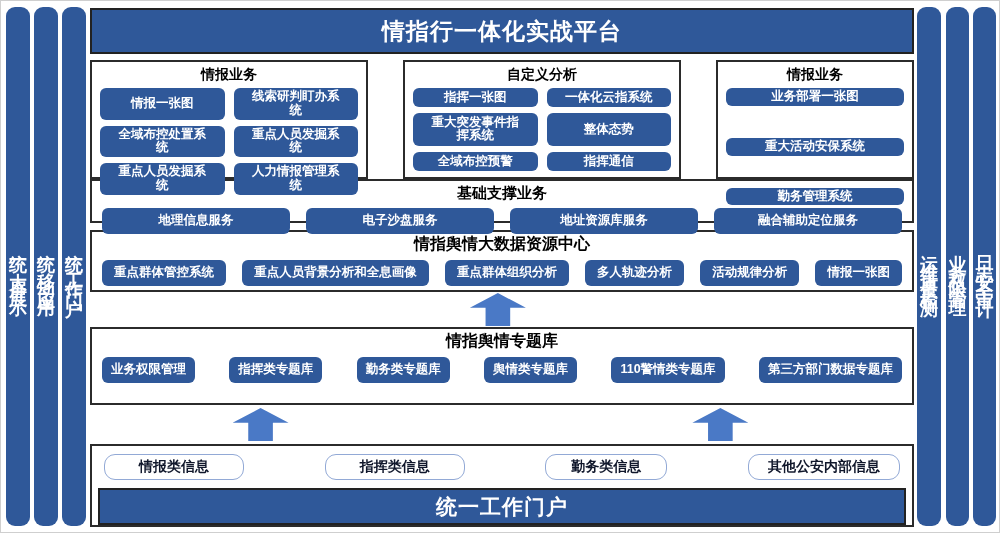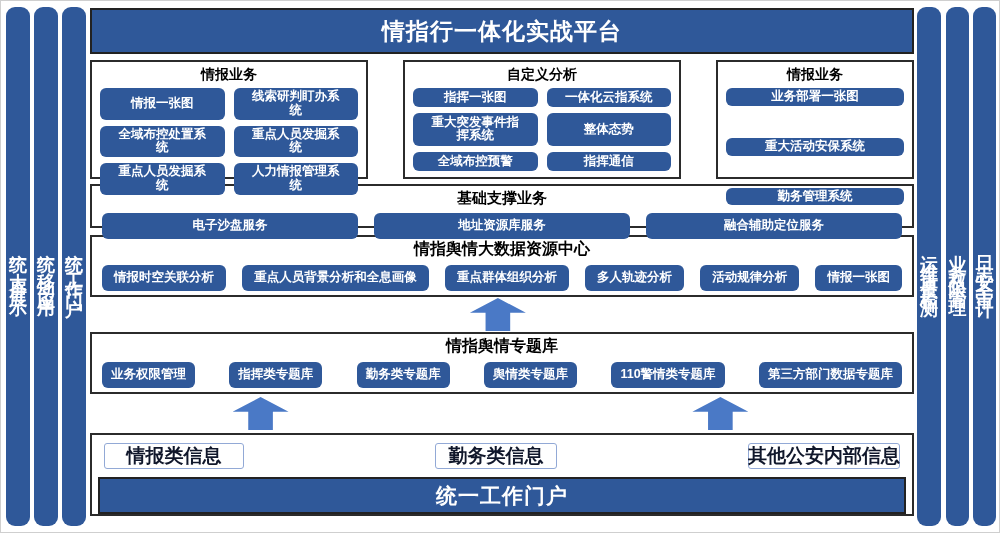--- a/index.html
+++ b/index.html
@@ -44,54 +44,54 @@
   }
   .biz-grid{flex:1;display:grid;grid-template-columns:1fr 1fr;gap:6px 9px;}
   .biz-grid.single{grid-template-columns:1fr;gap:32px;}
   .pill{
     background:var(--blue);color:#fff;font-weight:bold;font-size:12.5px;
     border-radius:6px;display:flex;align-items:center;justify-content:center;
     text-align:center;line-height:1.1;padding:2px 14px;
   }
 
   .section{border:2px solid var(--border);background:#fff;padding:2px 10px 7px;}
-  .sec-support{margin-top:5px;height:44px;}
+  .sec-support{height:44px;}
   .sec-support .box-title{font-size:15px;margin:1px 0 5px;}
   .support-row{display:flex;gap:16px;}
   .support-row .pill{flex:1;height:26px;}
 
   .sec-resource{margin-top:7px;height:62px;}
   .sec-resource .box-title{font-size:16px;margin:0 0 5px;}
   .wide-row{display:flex;justify-content:space-between;}
   .wide-row .pill{height:26px;padding:0 12px;white-space:nowrap;}
 
-  .sec-topic{height:62px;}
+  .sec-topic{height:78px;}
   .sec-topic .box-title{font-size:16px;margin:0 0 5px;}
   .sec-topic .pill{padding:0 9px;}
 
   .arrow-zone{position:relative;height:35px;}
   .arrow-zone2{position:relative;height:37px;}
   .block-arrow{
     position:absolute;bottom:1px;width:56px;height:33px;background:var(--arrow);
     clip-path:polygon(50% 0,100% 45%,72% 45%,72% 100%,28% 100%,28% 45%,0 45%);
     transform:translateX(-50%);
   }
   #arrow-mid{left:49.5%;}
   #arrow-bl{left:20.7%;}
   #arrow-br{left:76.5%;}
 
   .bottom-box{
     margin-top:2px;border:2px solid var(--border);height:83px;background:#fff;
     padding-top:8px;
   }
   .sources{display:flex;justify-content:space-between;padding:0 12px;}
   .src-pill{
-    height:26px;background:#fff;border:1.5px solid #92a9d6;border-radius:3px;
+    height:26px;background:#fff;border:1.5px solid #92a9d6;border-radius:11px;
     display:flex;align-items:center;justify-content:center;
-    font-weight:bold;font-size:19px;color:#10172b;white-space:nowrap;
+    font-weight:bold;font-size:14px;color:#10172b;white-space:nowrap;
   }
   .src-0{width:140px}.src-1{width:140px}.src-2{width:122px}.src-3{width:152px}
   .footer-banner{
     margin:8px 6px 0;height:37px;background:var(--blue);border:2px solid #222;
     display:flex;align-items:center;justify-content:center;
     color:#fff;font-weight:bold;font-size:21px;letter-spacing:1px;
   }
 </style>
 </head>
 <body>
@@ -156,30 +156,31 @@
           <div class="pill">业务部署一张图</div>
           <div class="pill">重大活动安保系统</div>
           <div class="pill">勤务管理系统</div>
         </div>
       </div>
     </div>
 
     <div class="section sec-support">
       <div class="box-title">基础支撑业务</div>
       <div class="support-row">
+        <div class="pill">地理信息服务</div>
         <div class="pill">电子沙盘服务</div>
         <div class="pill">地址资源库服务</div>
         <div class="pill">融合辅助定位服务</div>
       </div>
     </div>
 
     <div class="section sec-resource">
       <div class="box-title">情指舆情大数据资源中心</div>
       <div class="wide-row">
-        <div class="pill">情报时空关联分析</div>
+        <div class="pill">重点群体管控系统</div>
         <div class="pill">重点人员背景分析和全息画像</div>
         <div class="pill">重点群体组织分析</div>
         <div class="pill">多人轨迹分析</div>
         <div class="pill">活动规律分析</div>
         <div class="pill">情报一张图</div>
       </div>
     </div>
 
     <div class="arrow-zone">
       <div class="block-arrow" id="arrow-mid"></div>
@@ -198,20 +199,21 @@
     </div>
 
     <div class="arrow-zone2">
       <div class="block-arrow" id="arrow-bl"></div>
       <div class="block-arrow" id="arrow-br"></div>
     </div>
 
     <div class="bottom-box">
       <div class="sources">
         <div class="src-pill src-0">情报类信息</div>
+        <div class="src-pill src-1">指挥类信息</div>
         <div class="src-pill src-2">勤务类信息</div>
         <div class="src-pill src-3">其他公安内部信息</div>
       </div>
       <div class="footer-banner">
         <span>统一工作门户</span>
       </div>
     </div>
 
   </div>
 </div>

